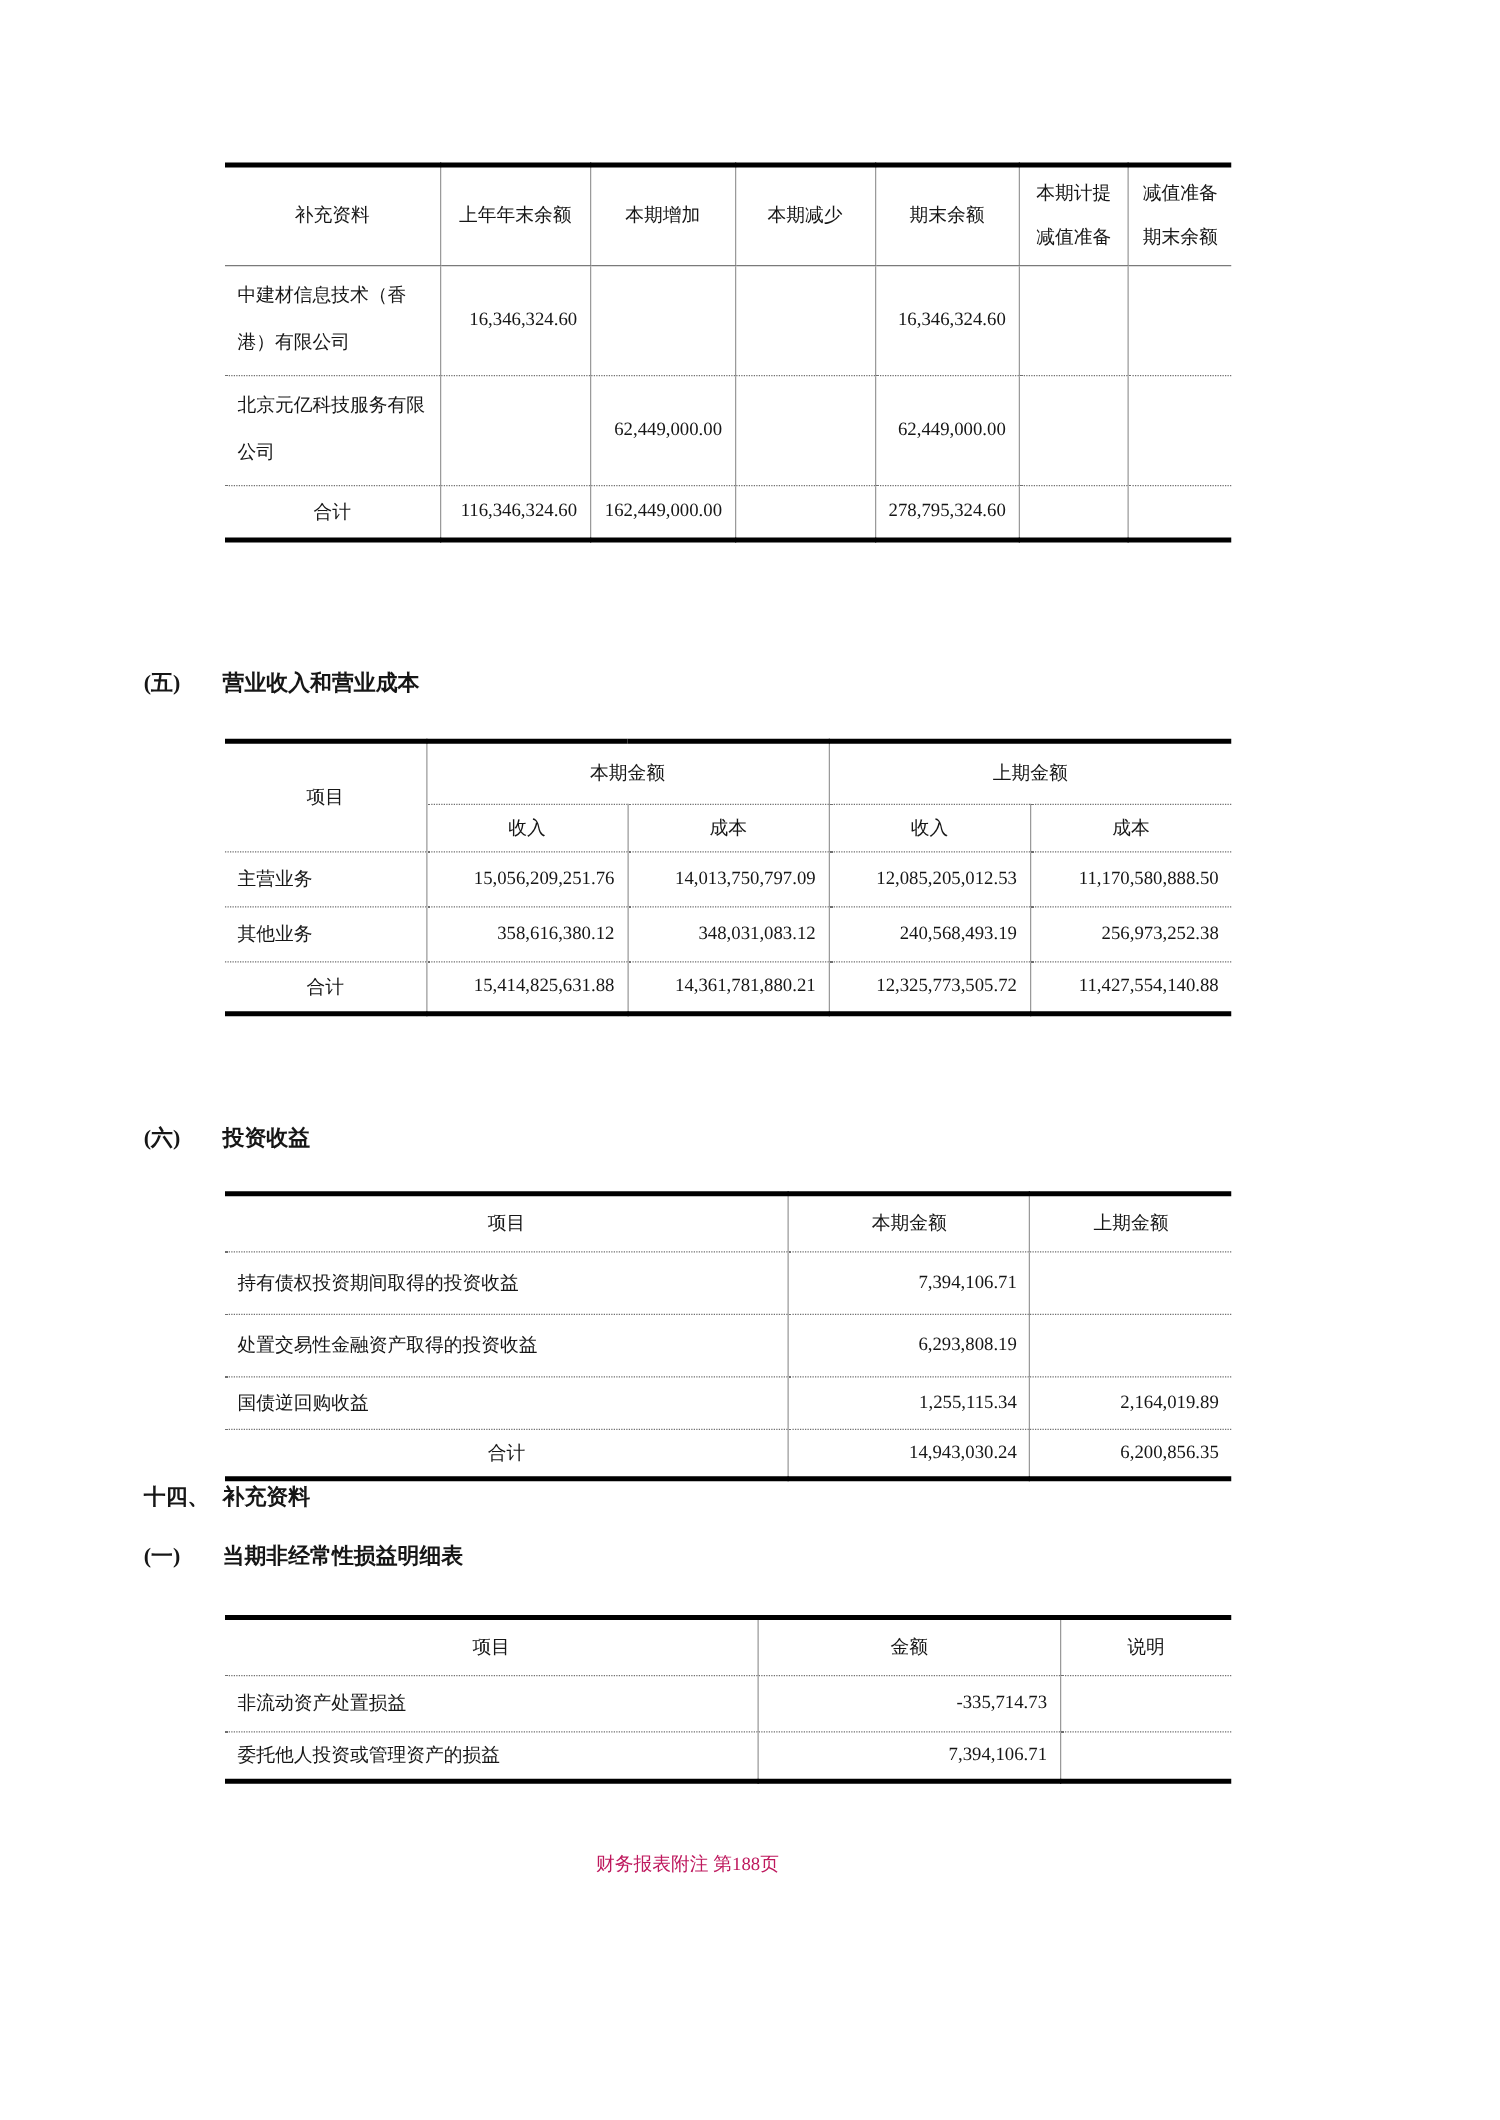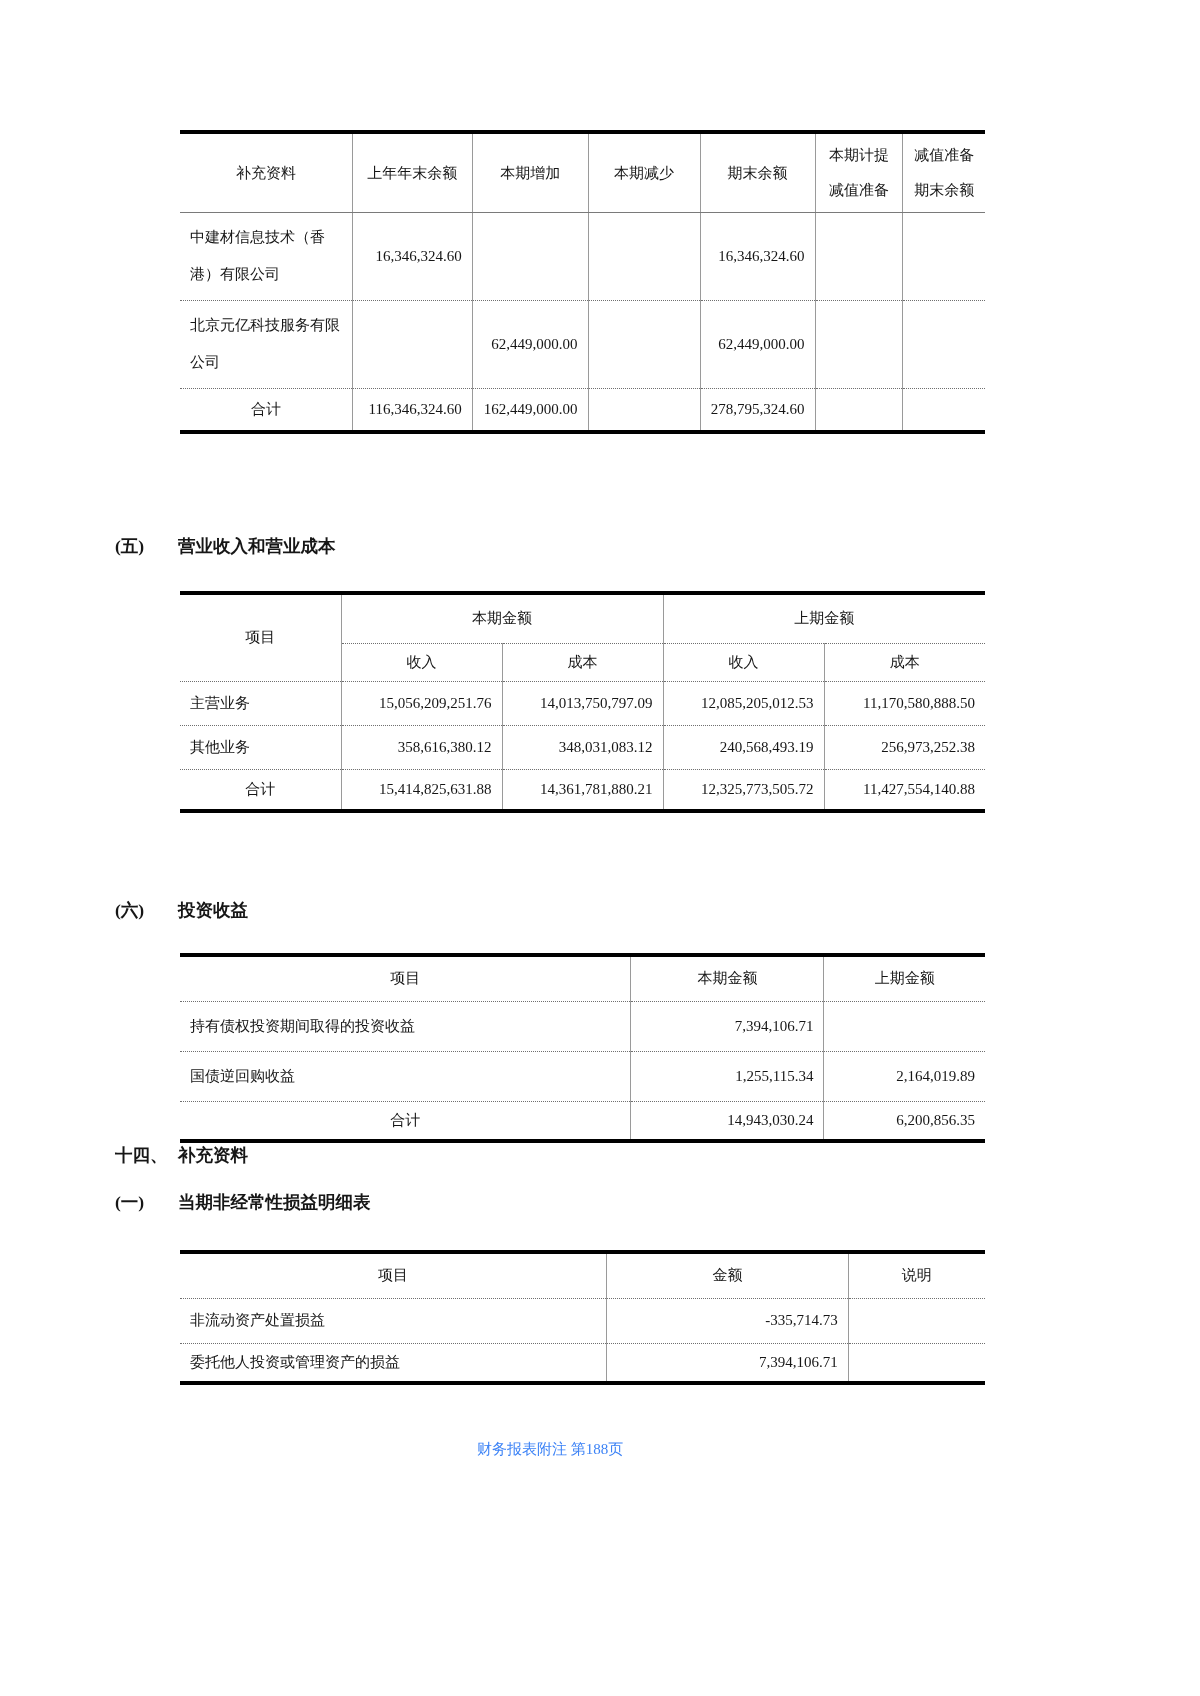--- a/index.html
+++ b/index.html
@@ -80,21 +80,21 @@
   .t4 tbody td { height:45px; }
   .t4 tbody tr:last-child td { height:40px; }
 
   
   .footer {
     margin-top:55px;
     margin-left:115px;
     width:870px;
     text-align:center;
     font-size:15px;
-    color:#3b82f6;
+    color:#be185d;
   }
 </style>
 </head>
 <body>
 
 <div class="page">
 
   <table class="tbl t1">
     <colgroup>
       <col style="width:21.4%">
@@ -218,20 +218,25 @@
         <th>上期金额</th>
       </tr>
     </thead>
     <tbody>
       <tr>
         <td class="c0 lbl">持有债权投资期间取得的投资收益</td>
         <td class="num">7,394,106.71</td>
         <td class="num"></td>
       </tr>
       <tr>
+        <td class="c0 lbl">处置交易性金融资产取得的投资收益</td>
+        <td class="num">6,293,808.19</td>
+        <td class="num"></td>
+      </tr>
+      <tr>
         <td class="c0 lbl">国债逆回购收益</td>
         <td class="num">1,255,115.34</td>
         <td class="num">2,164,019.89</td>
       </tr>
       <tr class="total">
         <td class="c0 ctr">合计</td>
         <td class="num">14,943,030.24</td>
         <td class="num">6,200,856.35</td>
       </tr>
     </tbody>

